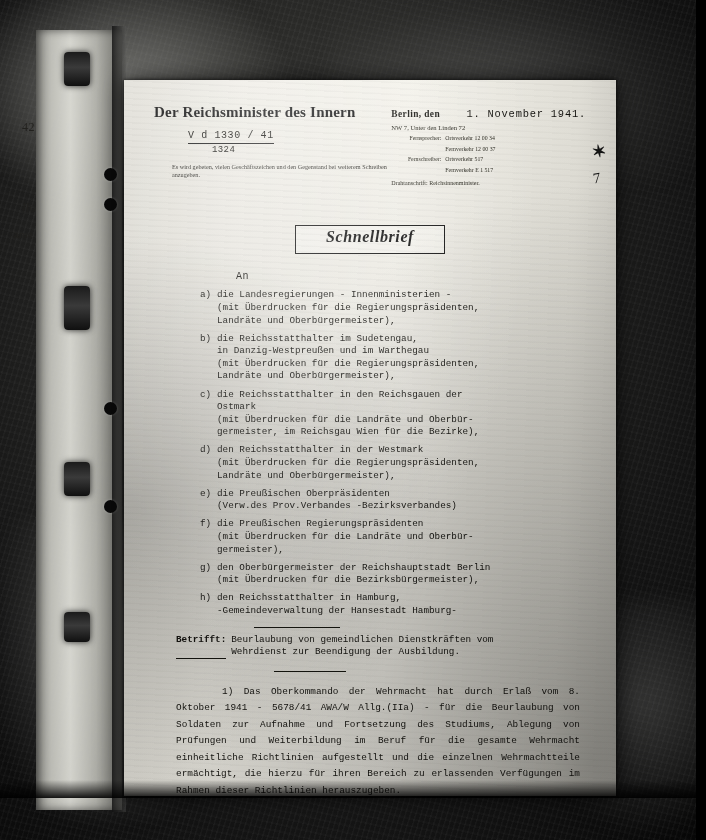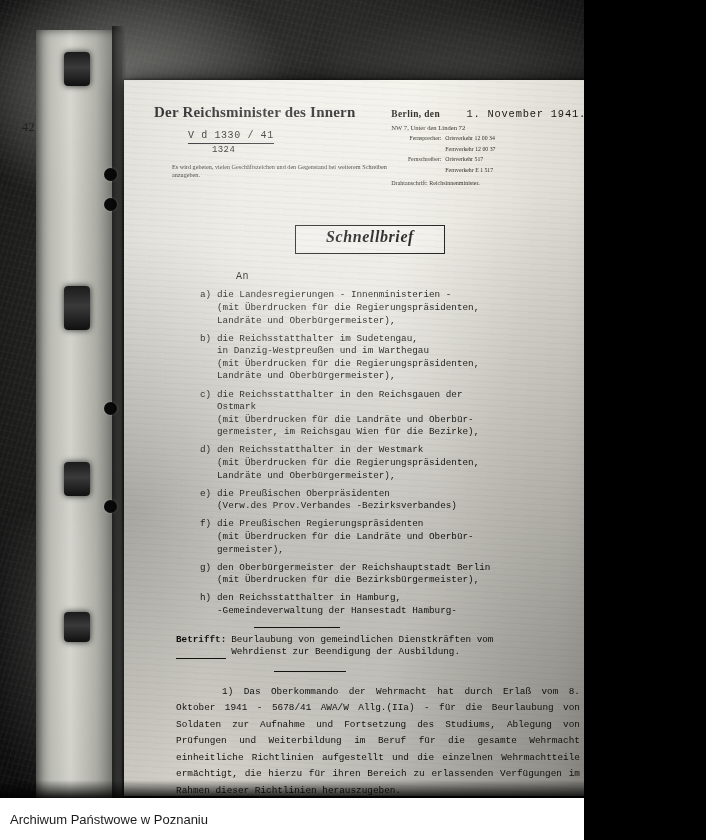--- a/index.html
+++ b/index.html
@@ -9,21 +9,21 @@
   }
   body {
     width: 706px;
     height: 840px;
     overflow: hidden;
     font-family: "Liberation Sans", sans-serif;
   }
 
   #scan {
     position: relative;
-    width: 584px;
+    width: 696px;
     height: 840px;
     background: #84cc16;
     overflow: hidden;
   }
 
   
   .backdrop {
     position: absolute;
     inset: 0;
     background:
@@ -501,17 +501,14 @@
 
       <div class="para">1) Das Oberkommando der Wehrmacht hat durch Erlaß vom 8. Oktober 1941 - 5678/41 AWA/W Allg.(IIa) - für die Beurlaubung von Soldaten zur Aufnahme und Fortsetzung des Studiums, Ablegung von Prüfungen und Weiterbildung im Beruf für die gesamte Wehrmacht einheitliche Richtlinien aufgestellt und die einzelnen Wehrmachtteile ermächtigt, die hierzu für ihren Bereich zu erlassenden Verfügungen im Rahmen dieser Richtlinien herauszugeben.</div>
 
     </div>
     <div class="sheet-shade"></div>
     <div class="sheet-grain"></div>
   </div>
 
   <div class="bottom-band"></div>
 
-  <div class="credit">
-    <span>Archiwum Państwowe w Poznaniu</span>
-  </div>
 
 </div>
 
 </body></html>

